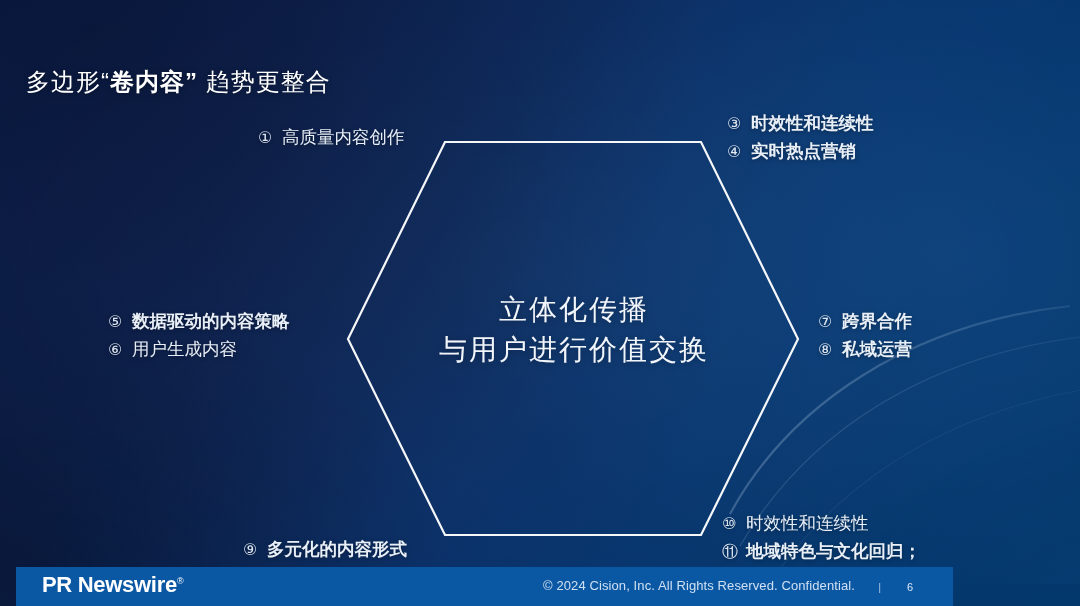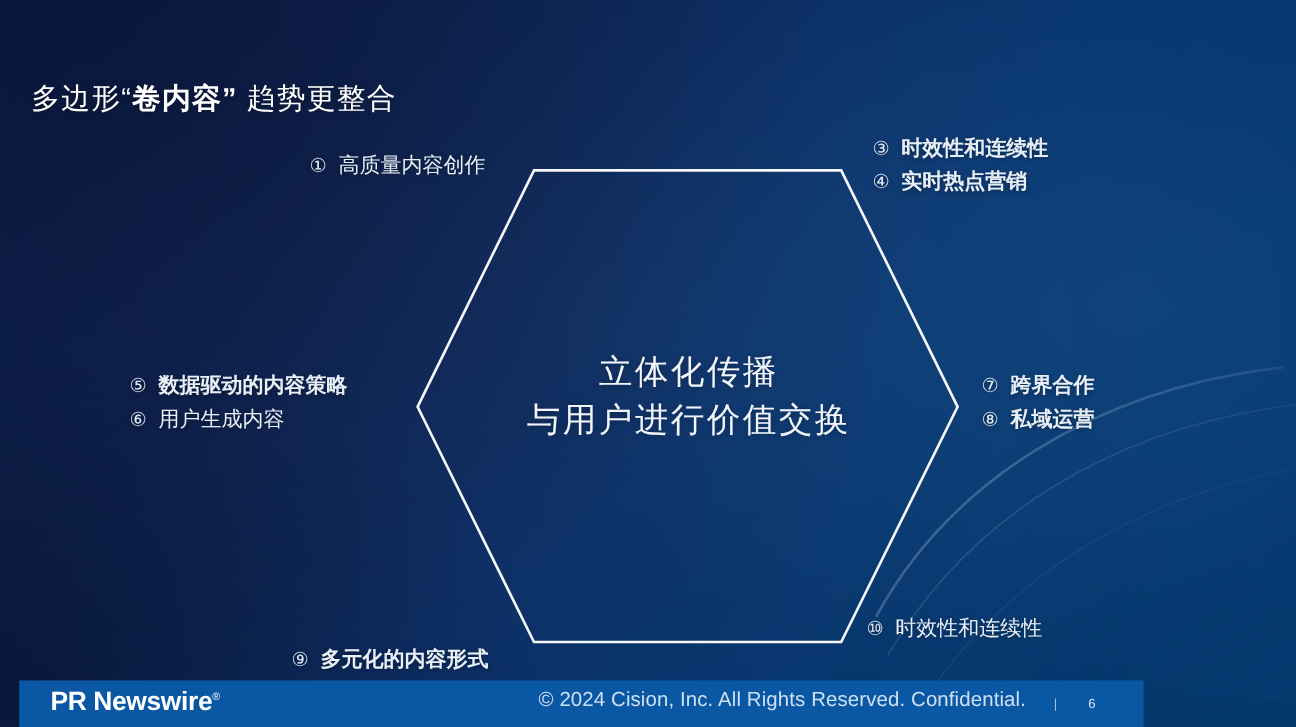--- a/index.html
+++ b/index.html
@@ -120,21 +120,21 @@
   .logo .tm {
     font-size: 9px;
     vertical-align: super;
     font-weight: 400;
   }
   .copyright {
     position: absolute;
     right: 98px;
     bottom: 13px;
     color: #cfe0f2;
-    font-size: 17px;
+    font-size: 13px;
     letter-spacing: 0.1px;
   }
   .pagenum {
     position: absolute;
     right: 40px;
     bottom: 13px;
     color: #dbe8f5;
     font-size: 11px;
   }
   .sep {
@@ -225,20 +225,23 @@
   <div class="label-group g-bl">
     <span class="row">
       <span class="num">⑨</span><span class="txt b">多元化的内容形式</span>
     </span>
   </div>
 
   <div class="label-group g-br">
     <span class="row">
       <span class="num">⑩</span><span class="txt">时效性和连续性</span>
     </span>
+    <span class="row">
+      <span class="num">⑪</span><span class="txt b">地域特色与文化回归；</span>
+    </span>
   </div>
 
   <div class="footer-bar">
     <div class="logo"><span>PR Newswire</span><span class="tm">®</span></div>
     <div class="copyright">© 2024 Cision, Inc. All Rights Reserved. Confidential.</div>
     <div class="sep">|</div>
     <div class="pagenum">6</div>
   </div>
 
 </div>

